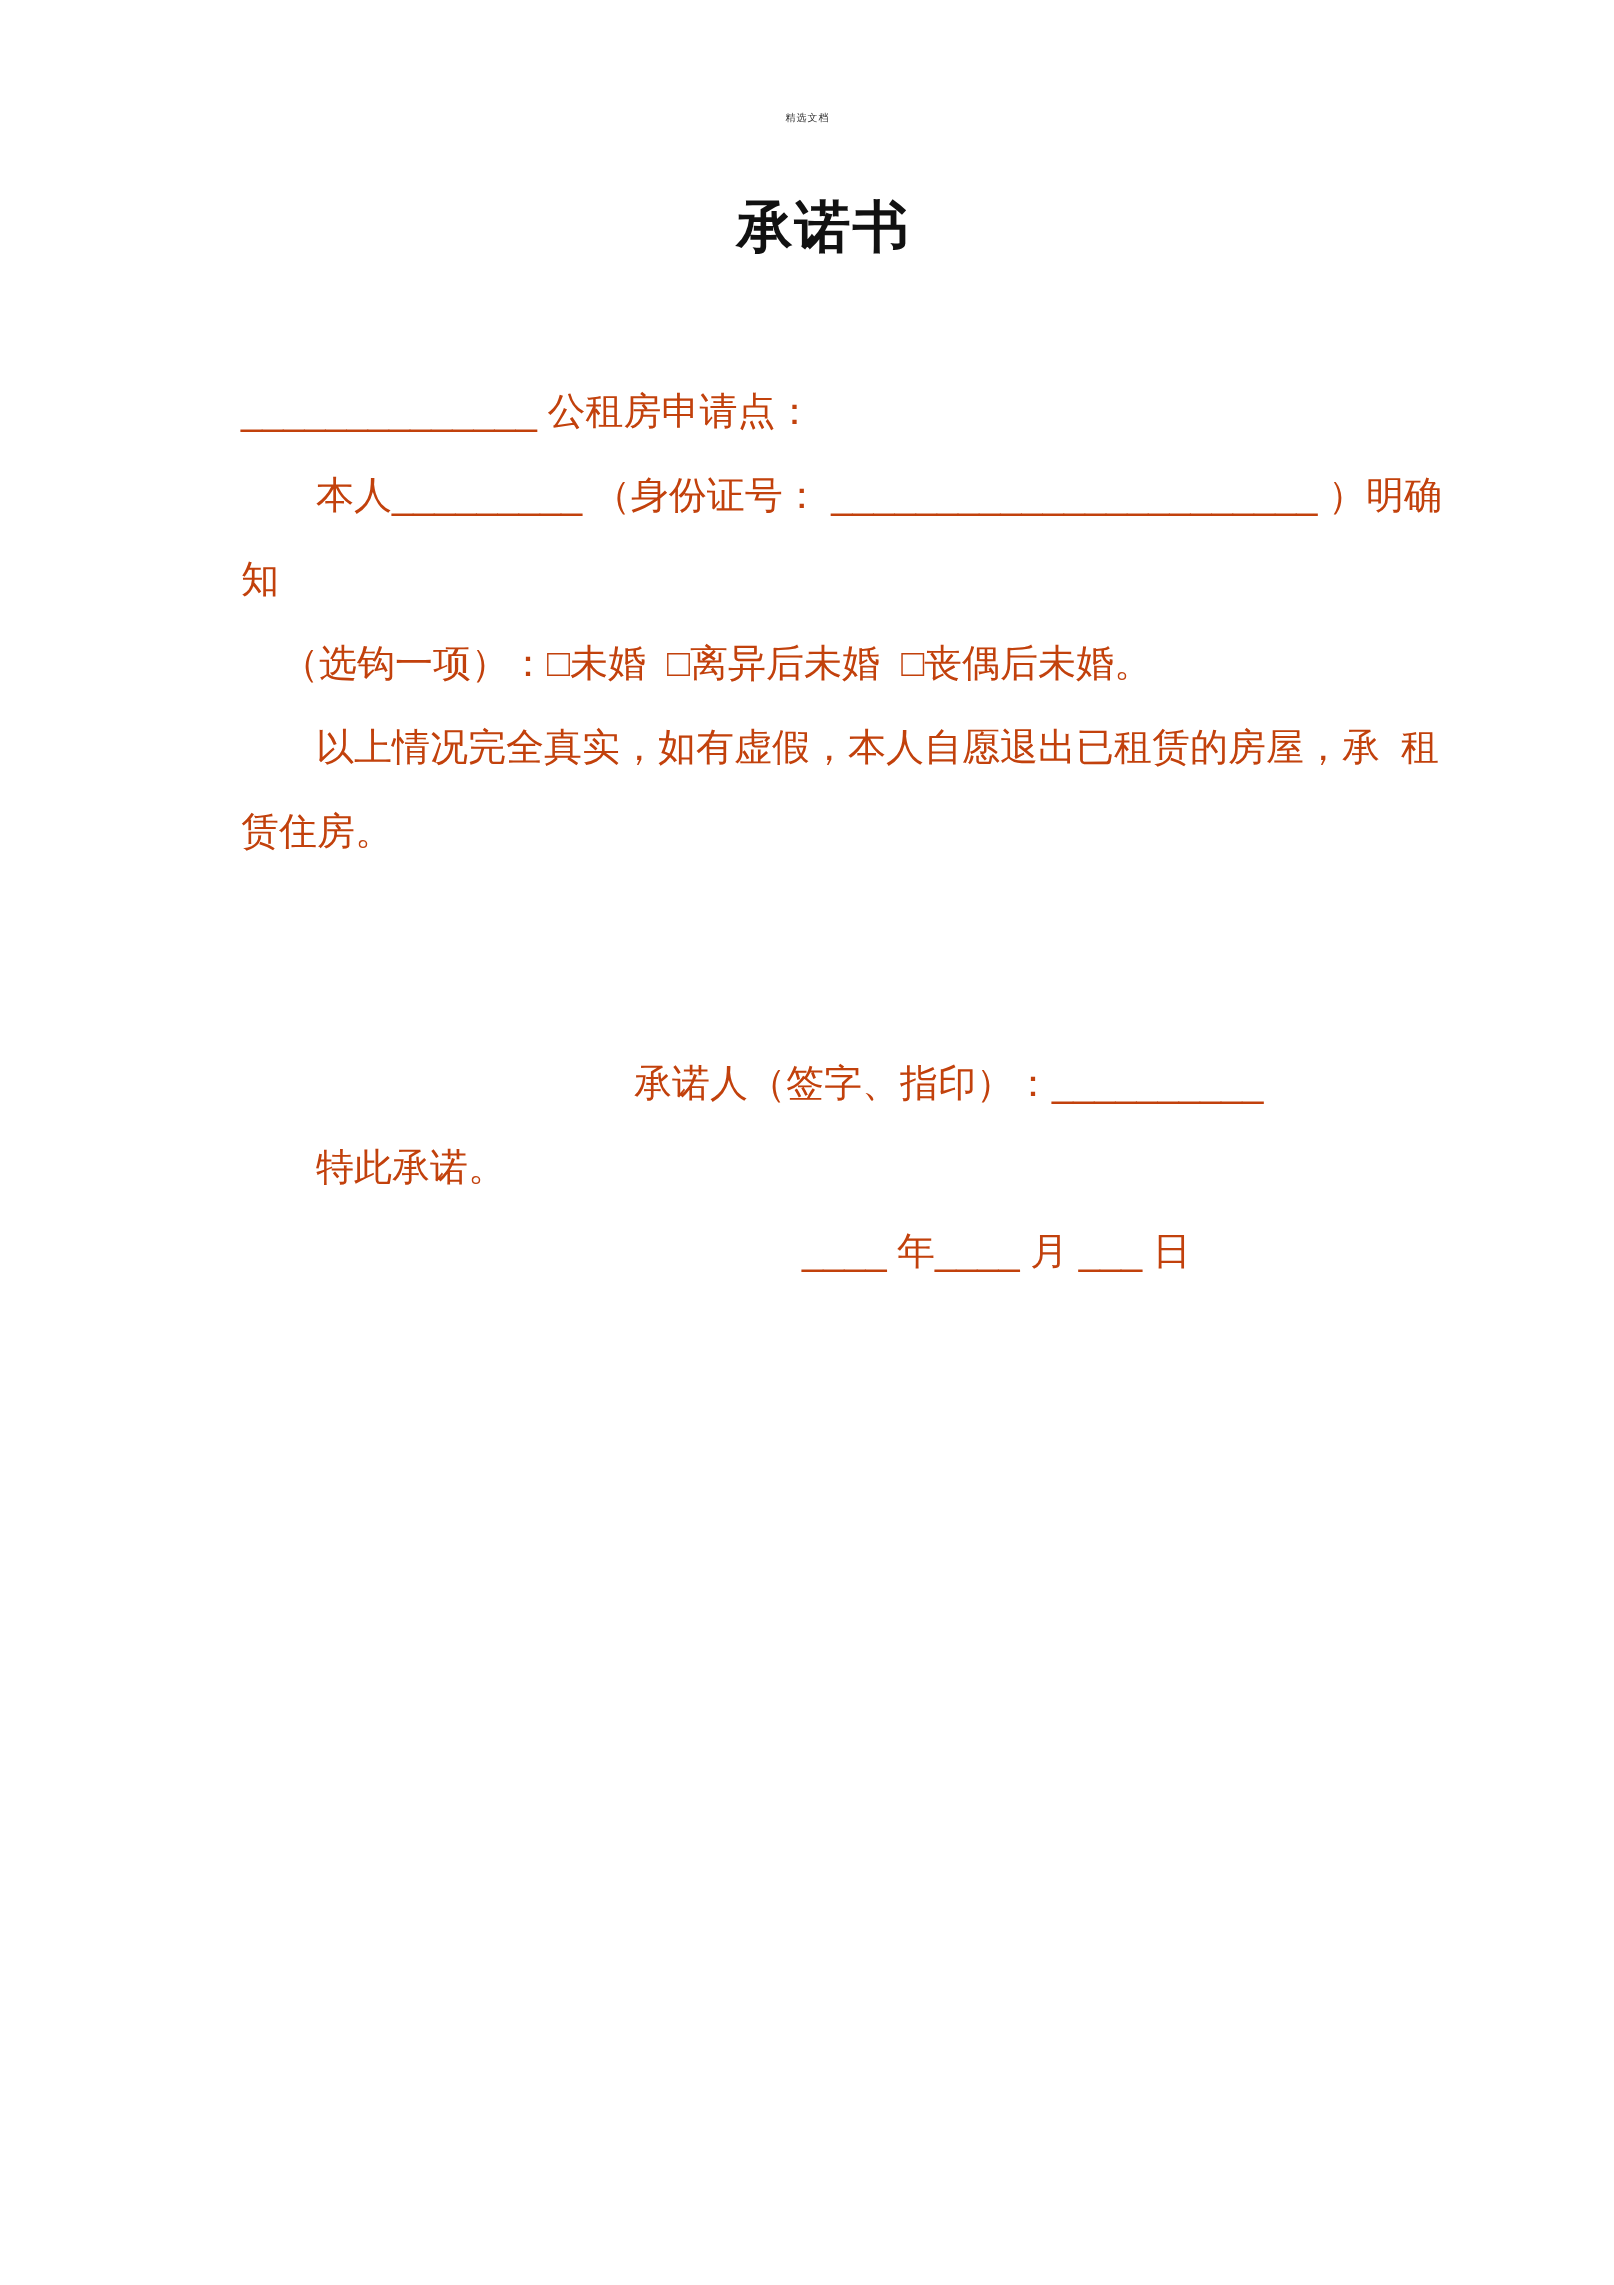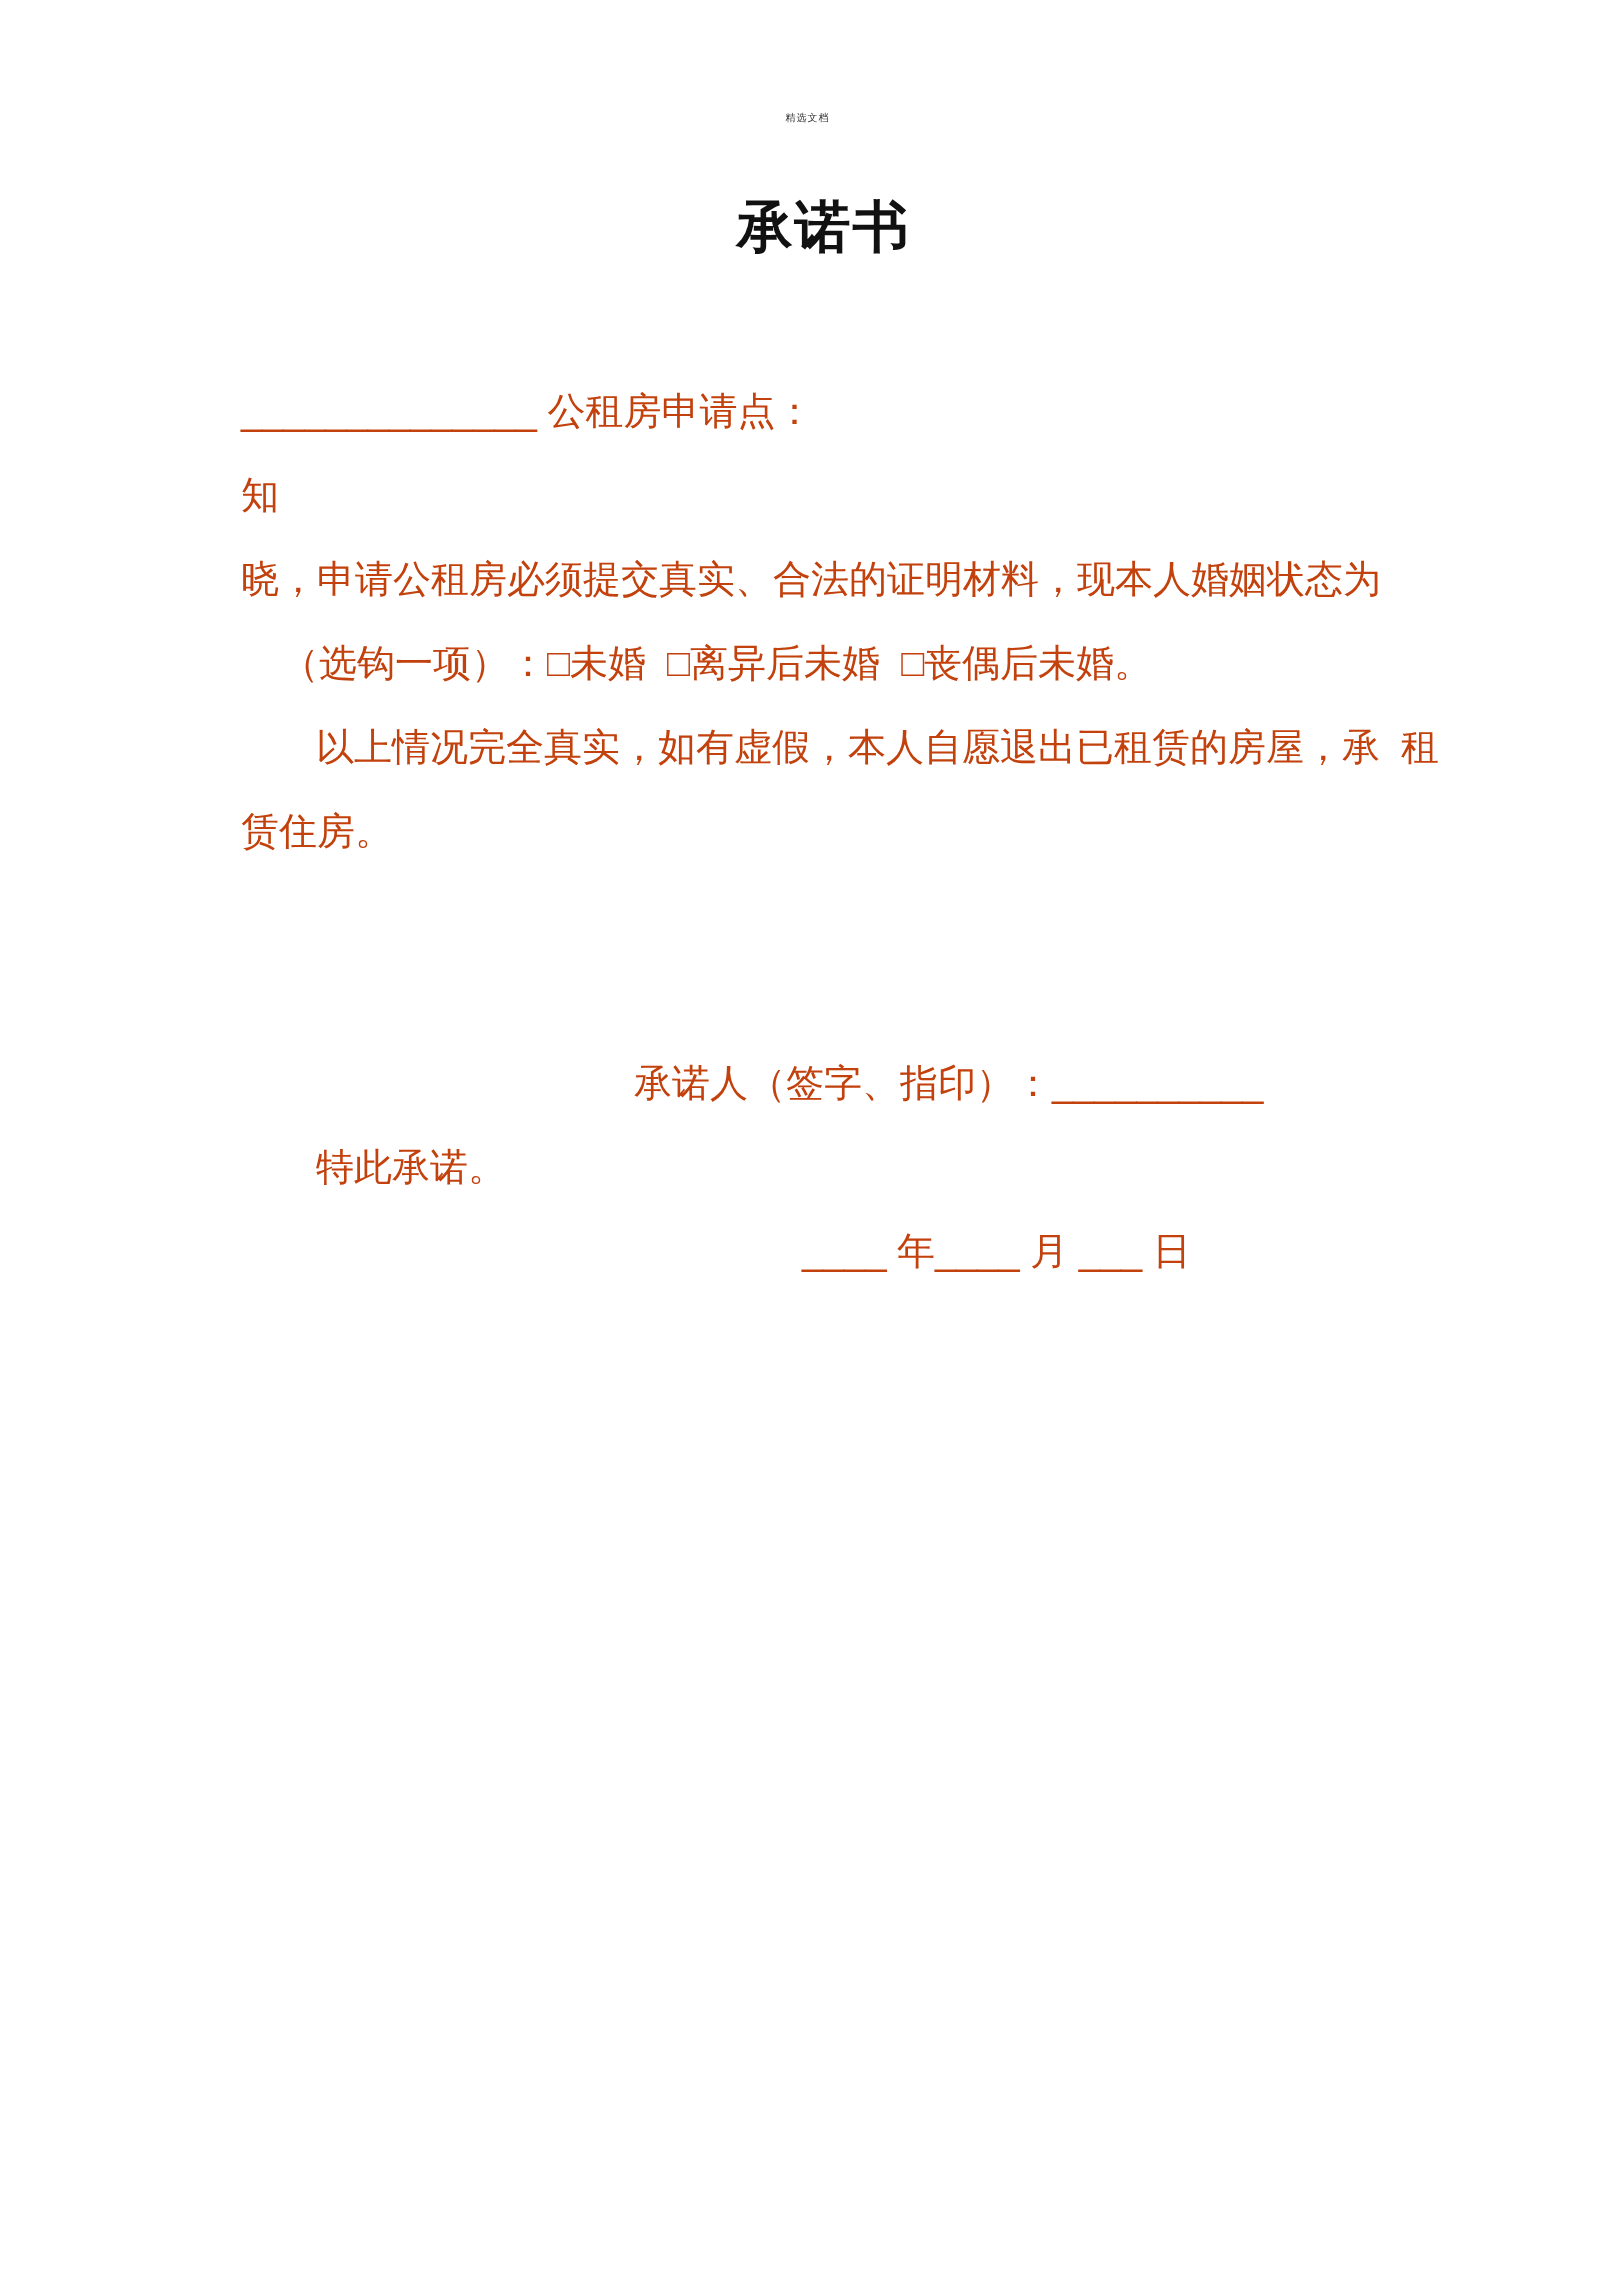--- a/index.html
+++ b/index.html
@@ -63,24 +63,24 @@
 <div class="page">
 
   <div class="watermark">精选文档</div>
 
   <div class="doc-title">承诺书</div>
 
   <div class="doc-body">
 
     <div class="doc-line">______________ 公租房申请点：</div>
 
+    <div class="doc-line indent-2">本人_________ （身份证号： _______________________ ）明确</div>
 
     <div class="doc-line">知</div>
 
-    <div class="doc-line">晓，申请公租房必须提交真实、合法的证明材料，现本人婚姻状态为</div>
 
     <div class="doc-line indent-1">（选钩一项）：□未婚  □离异后未婚  □丧偶后未婚。</div>
 
     <div class="doc-line indent-2">以上情况完全真实，如有虚假，本人自愿退出已租赁的房屋，承  租</div>
 
 
     <div class="doc-line">赁住房。</div>
 
     <div class="doc-line sig-line">承诺人（签字、指印）：__________</div>
 

